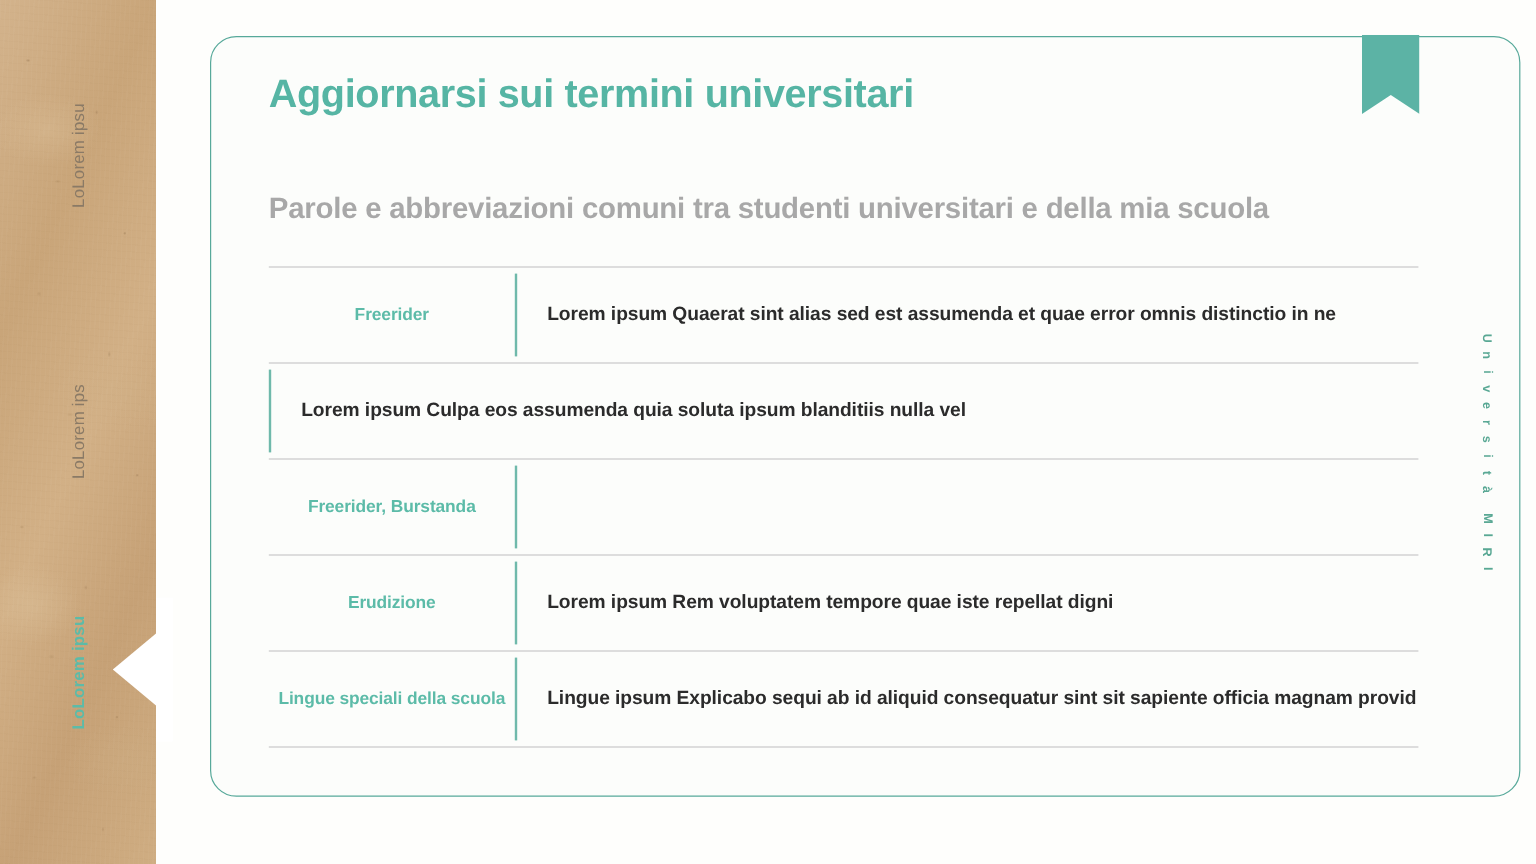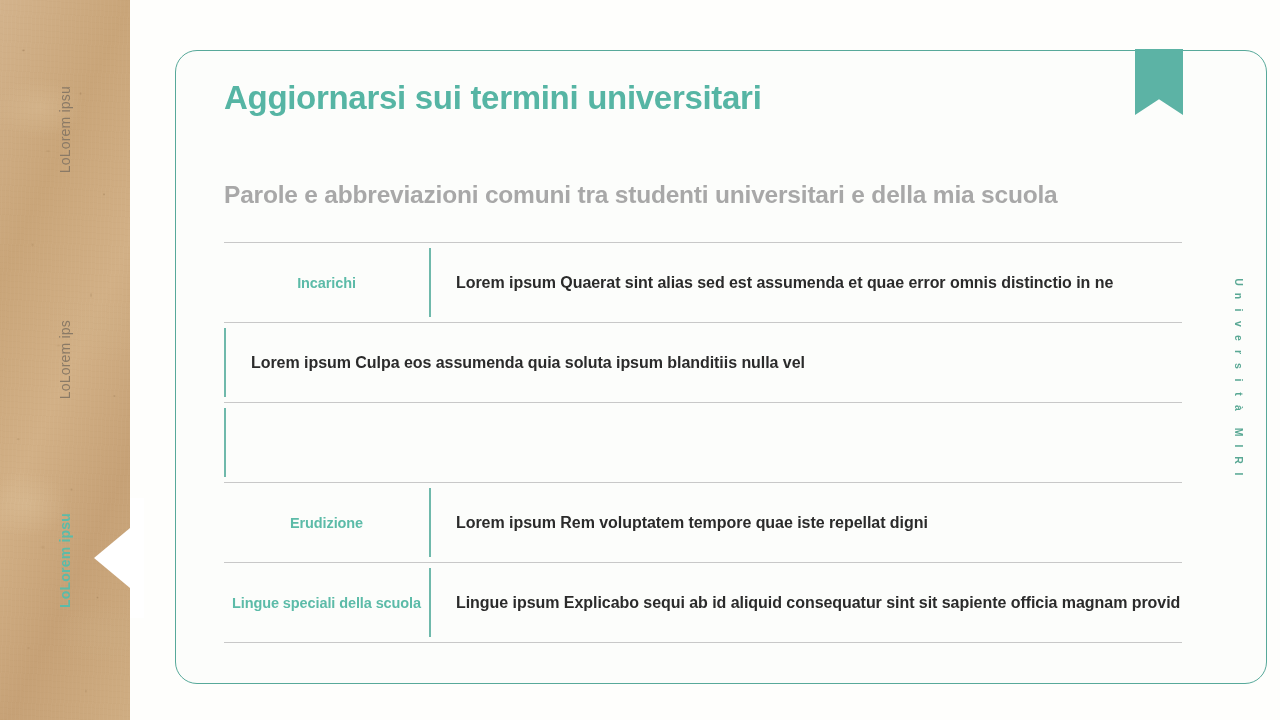--- a/index.html
+++ b/index.html
@@ -101,21 +101,21 @@
     top: 498px;
     width: 14px;
     height: 120px;
     background: #ffffff;
   }
 
   
   .card {
     position: absolute;
     left: 175px;
-    top: 50px;
+    top: 30px;
     width: 1092px;
     height: 634px;
     box-sizing: border-box;
     border: 1.6px solid #57a99a;
     border-radius: 22px;
     background: #fcfdfb;
   }
 
   
   .bookmark {
@@ -257,31 +257,32 @@
 
     <div class="card-inner">
 
       <div class="title">Aggiornarsi sui termini universitari</div>
 
       <div class="subtitle">Parole e abbreviazioni comuni tra studenti universitari e della mia scuola</div>
 
       <div class="table">
 
         <div class="trow">
-          <div class="tcell-label">Incarichi</div>
+          <div class="tcell-label">Freerider</div>
           <div class="tdivider"></div>
           <div class="tcell-body">Lorem ipsum Quaerat sint alias sed est assumenda et quae error omnis distinctio in ne</div>
         </div>
 
         <div class="trow">
           <div class="tdivider"></div>
           <div class="tcell-body">Lorem ipsum Culpa eos assumenda quia soluta ipsum blanditiis nulla vel</div>
         </div>
 
         <div class="trow">
+          <div class="tcell-label">Freerider, Burstanda</div>
           <div class="tdivider"></div>
         </div>
 
         <div class="trow">
           <div class="tcell-label">Erudizione</div>
           <div class="tdivider"></div>
           <div class="tcell-body">Lorem ipsum Rem voluptatem tempore quae iste repellat digni</div>
         </div>
 
         <div class="trow">

